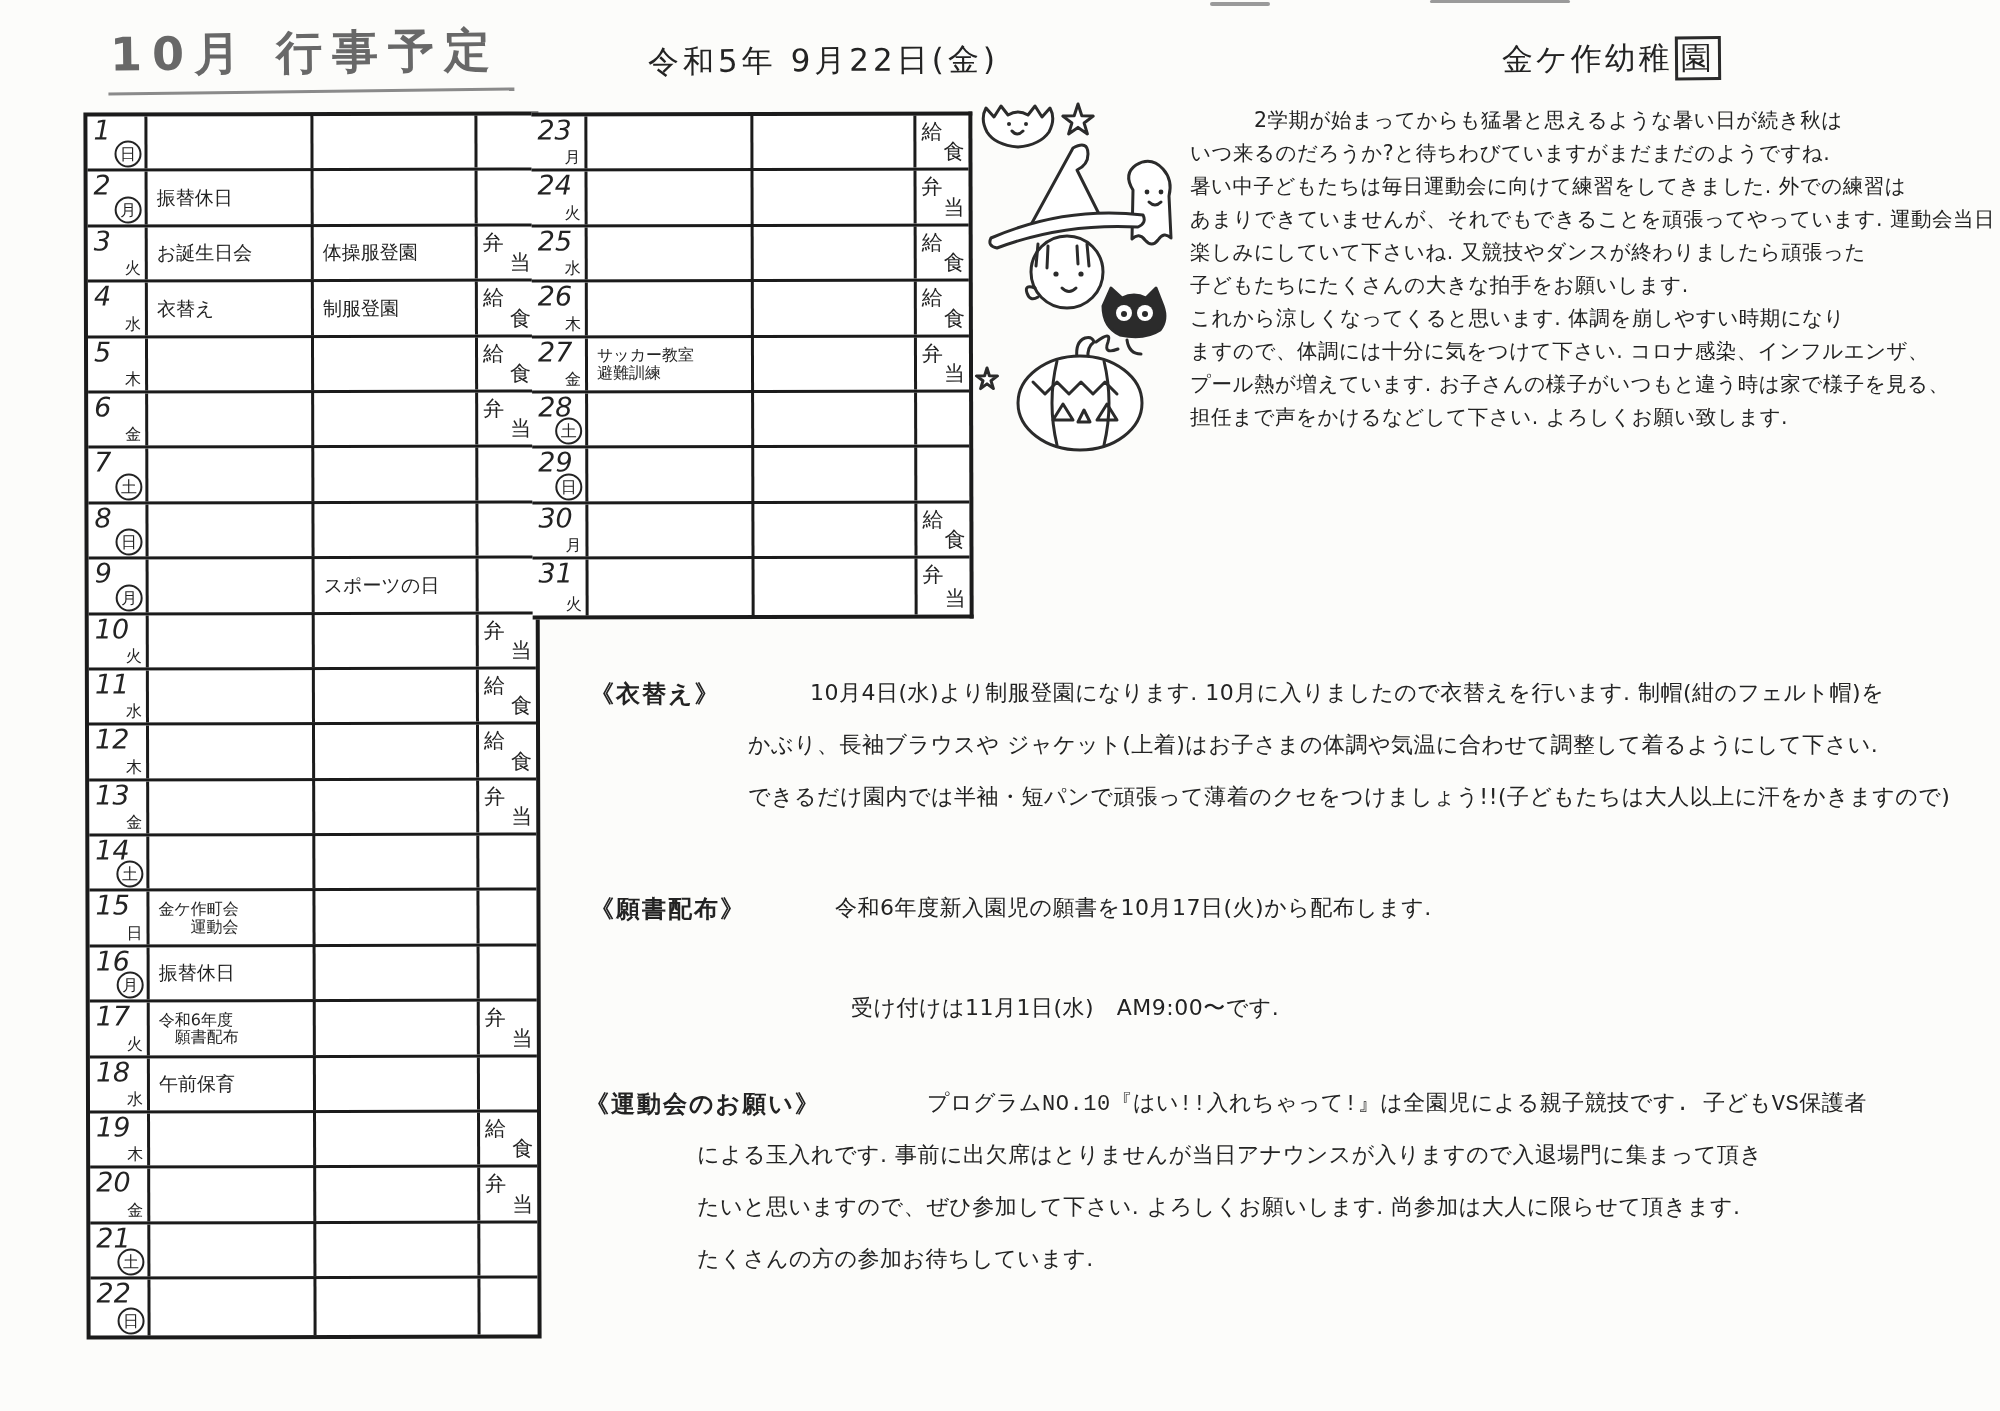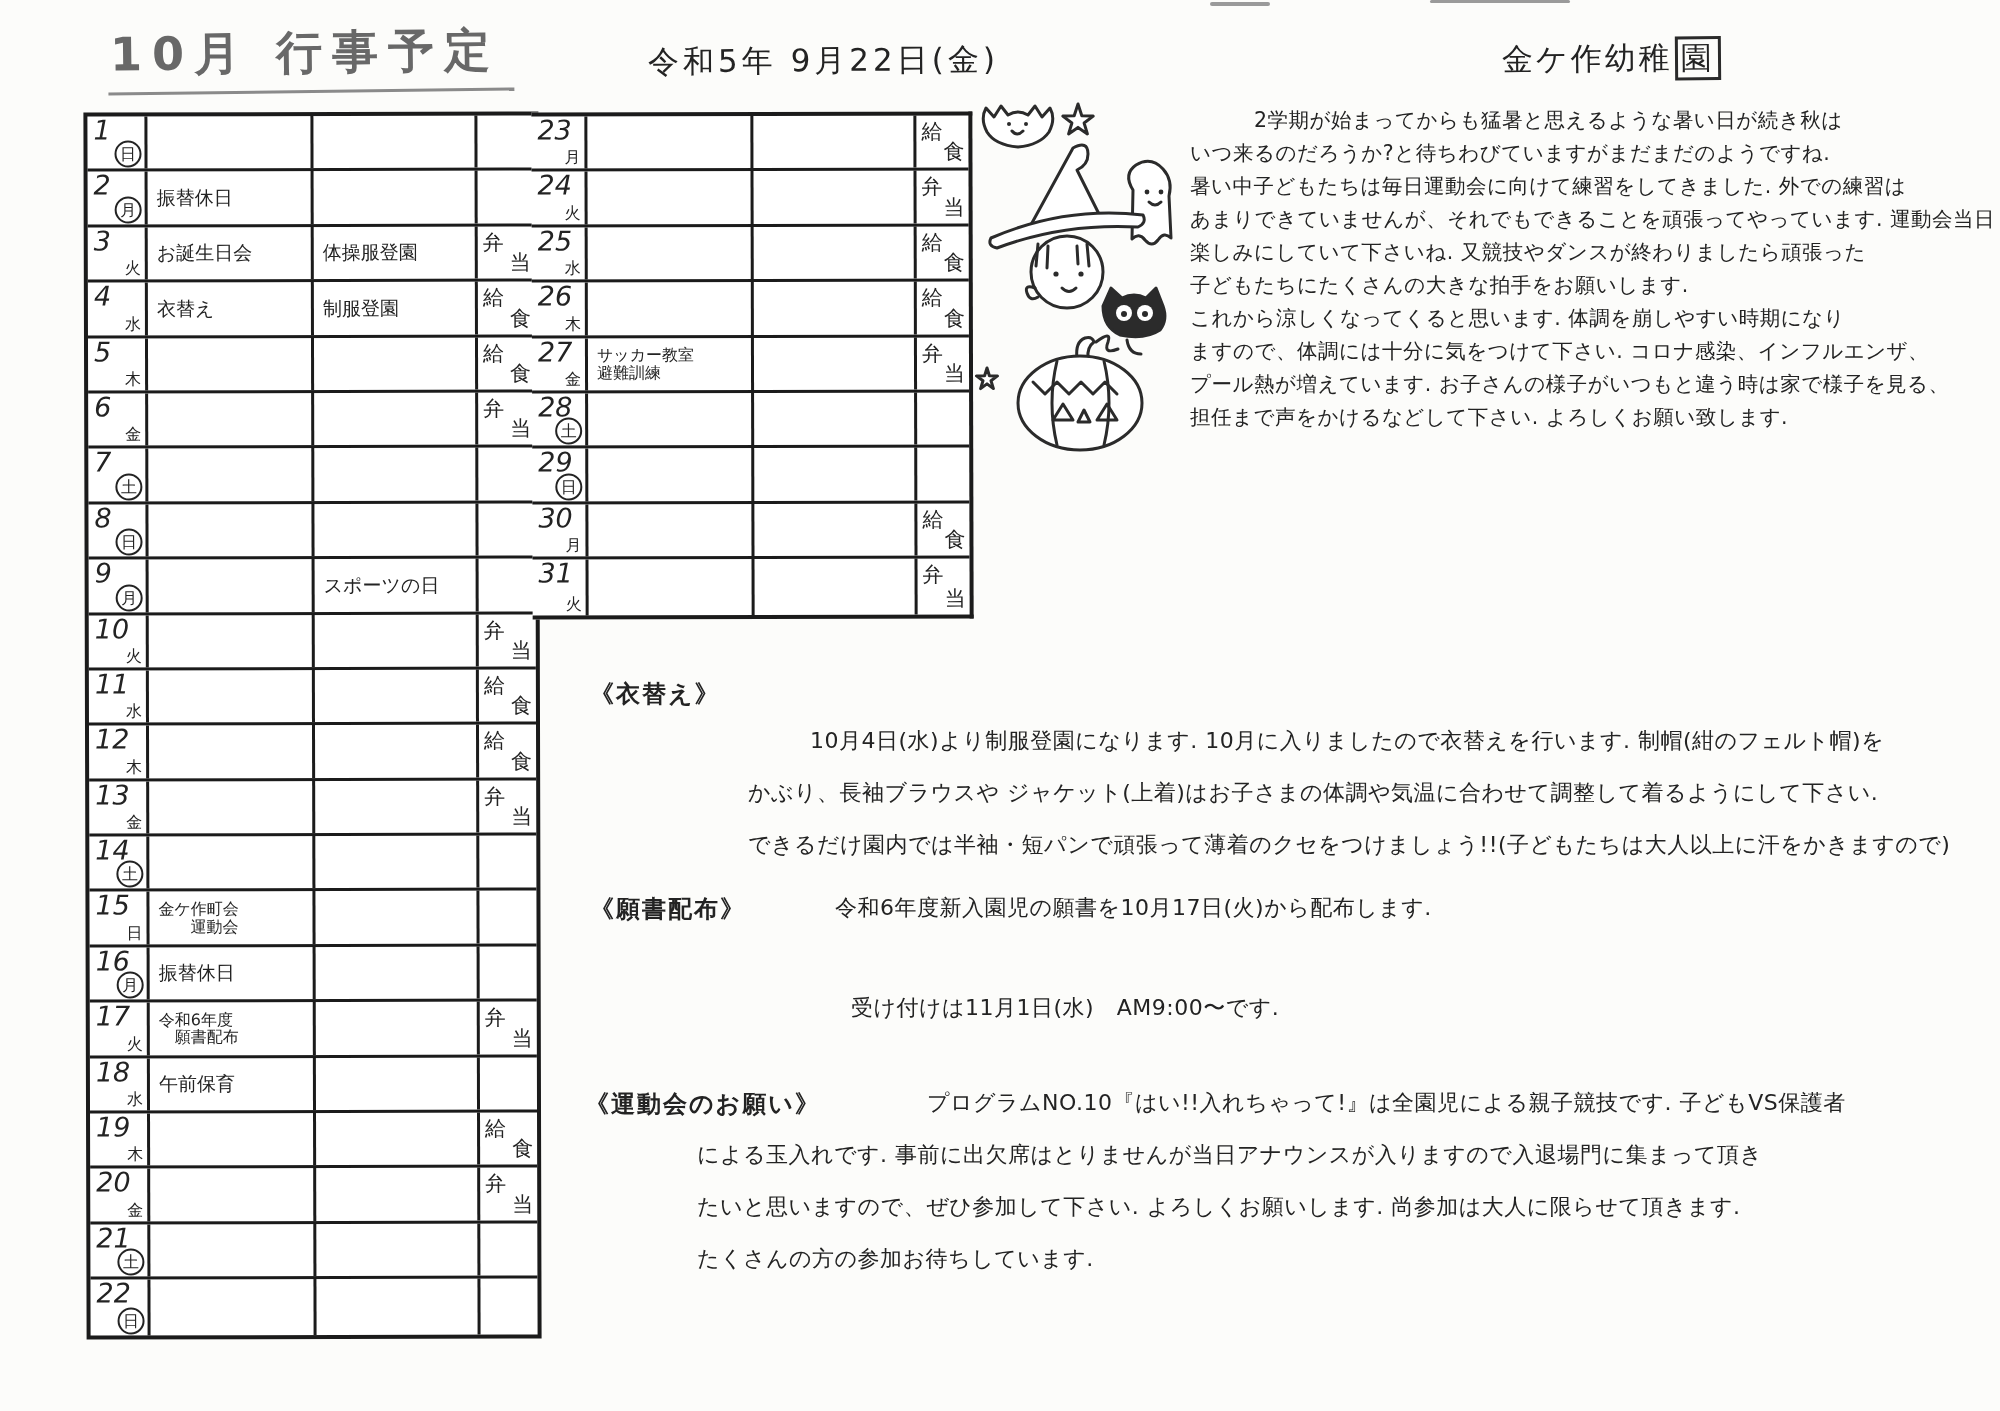--- a/index.html
+++ b/index.html
@@ -62,27 +62,27 @@
   
   .section{position:absolute;}
   .sec-heading{
     position:absolute;left:0;top:0;
     font-size:24px;font-weight:700;letter-spacing:2px;white-space:nowrap;
   }
   .sec-lines{display:block;}
   .sec-line{height:52px;font-size:22px;white-space:nowrap;letter-spacing:0.5px;}
   #section-0{left:590px;top:678px;width:1400px;}
   #section-0 .sec-lines{margin-left:158px;}
-  #section-0 .sec-line:nth-child(1){padding-left:62px;margin-top:48px;}
+  #section-0 .sec-line:nth-child(1){padding-left:62px;}
   #section-1{left:590px;top:893px;width:1300px;}
   #section-1 .sec-lines{margin-left:245px;}
   #section-1 .sec-line:nth-child(2){padding-left:16px;margin-top:48px;}
   #section-2{left:585px;top:1088px;width:1415px;}
   #section-2 .sec-lines{margin-left:112px;}
-  #section-2 .sec-line:nth-child(1){padding-left:230px;}
+  #section-2 .sec-line:nth-child(1){padding-left:230px;font-family:Liberation Mono, monospace;}
   
   .scan-mark{position:absolute;background:#9a9a9a;border-radius:2px;}
 </style>
 </head>
 <body>
 
 <div class="scan-mark" style="left:1210px;top:2px;width:60px;height:4px;"></div>
 <div class="scan-mark" style="left:1430px;top:0;width:140px;height:3px;"></div>
 
 <div id="page-title">10月 行事予定</div>

